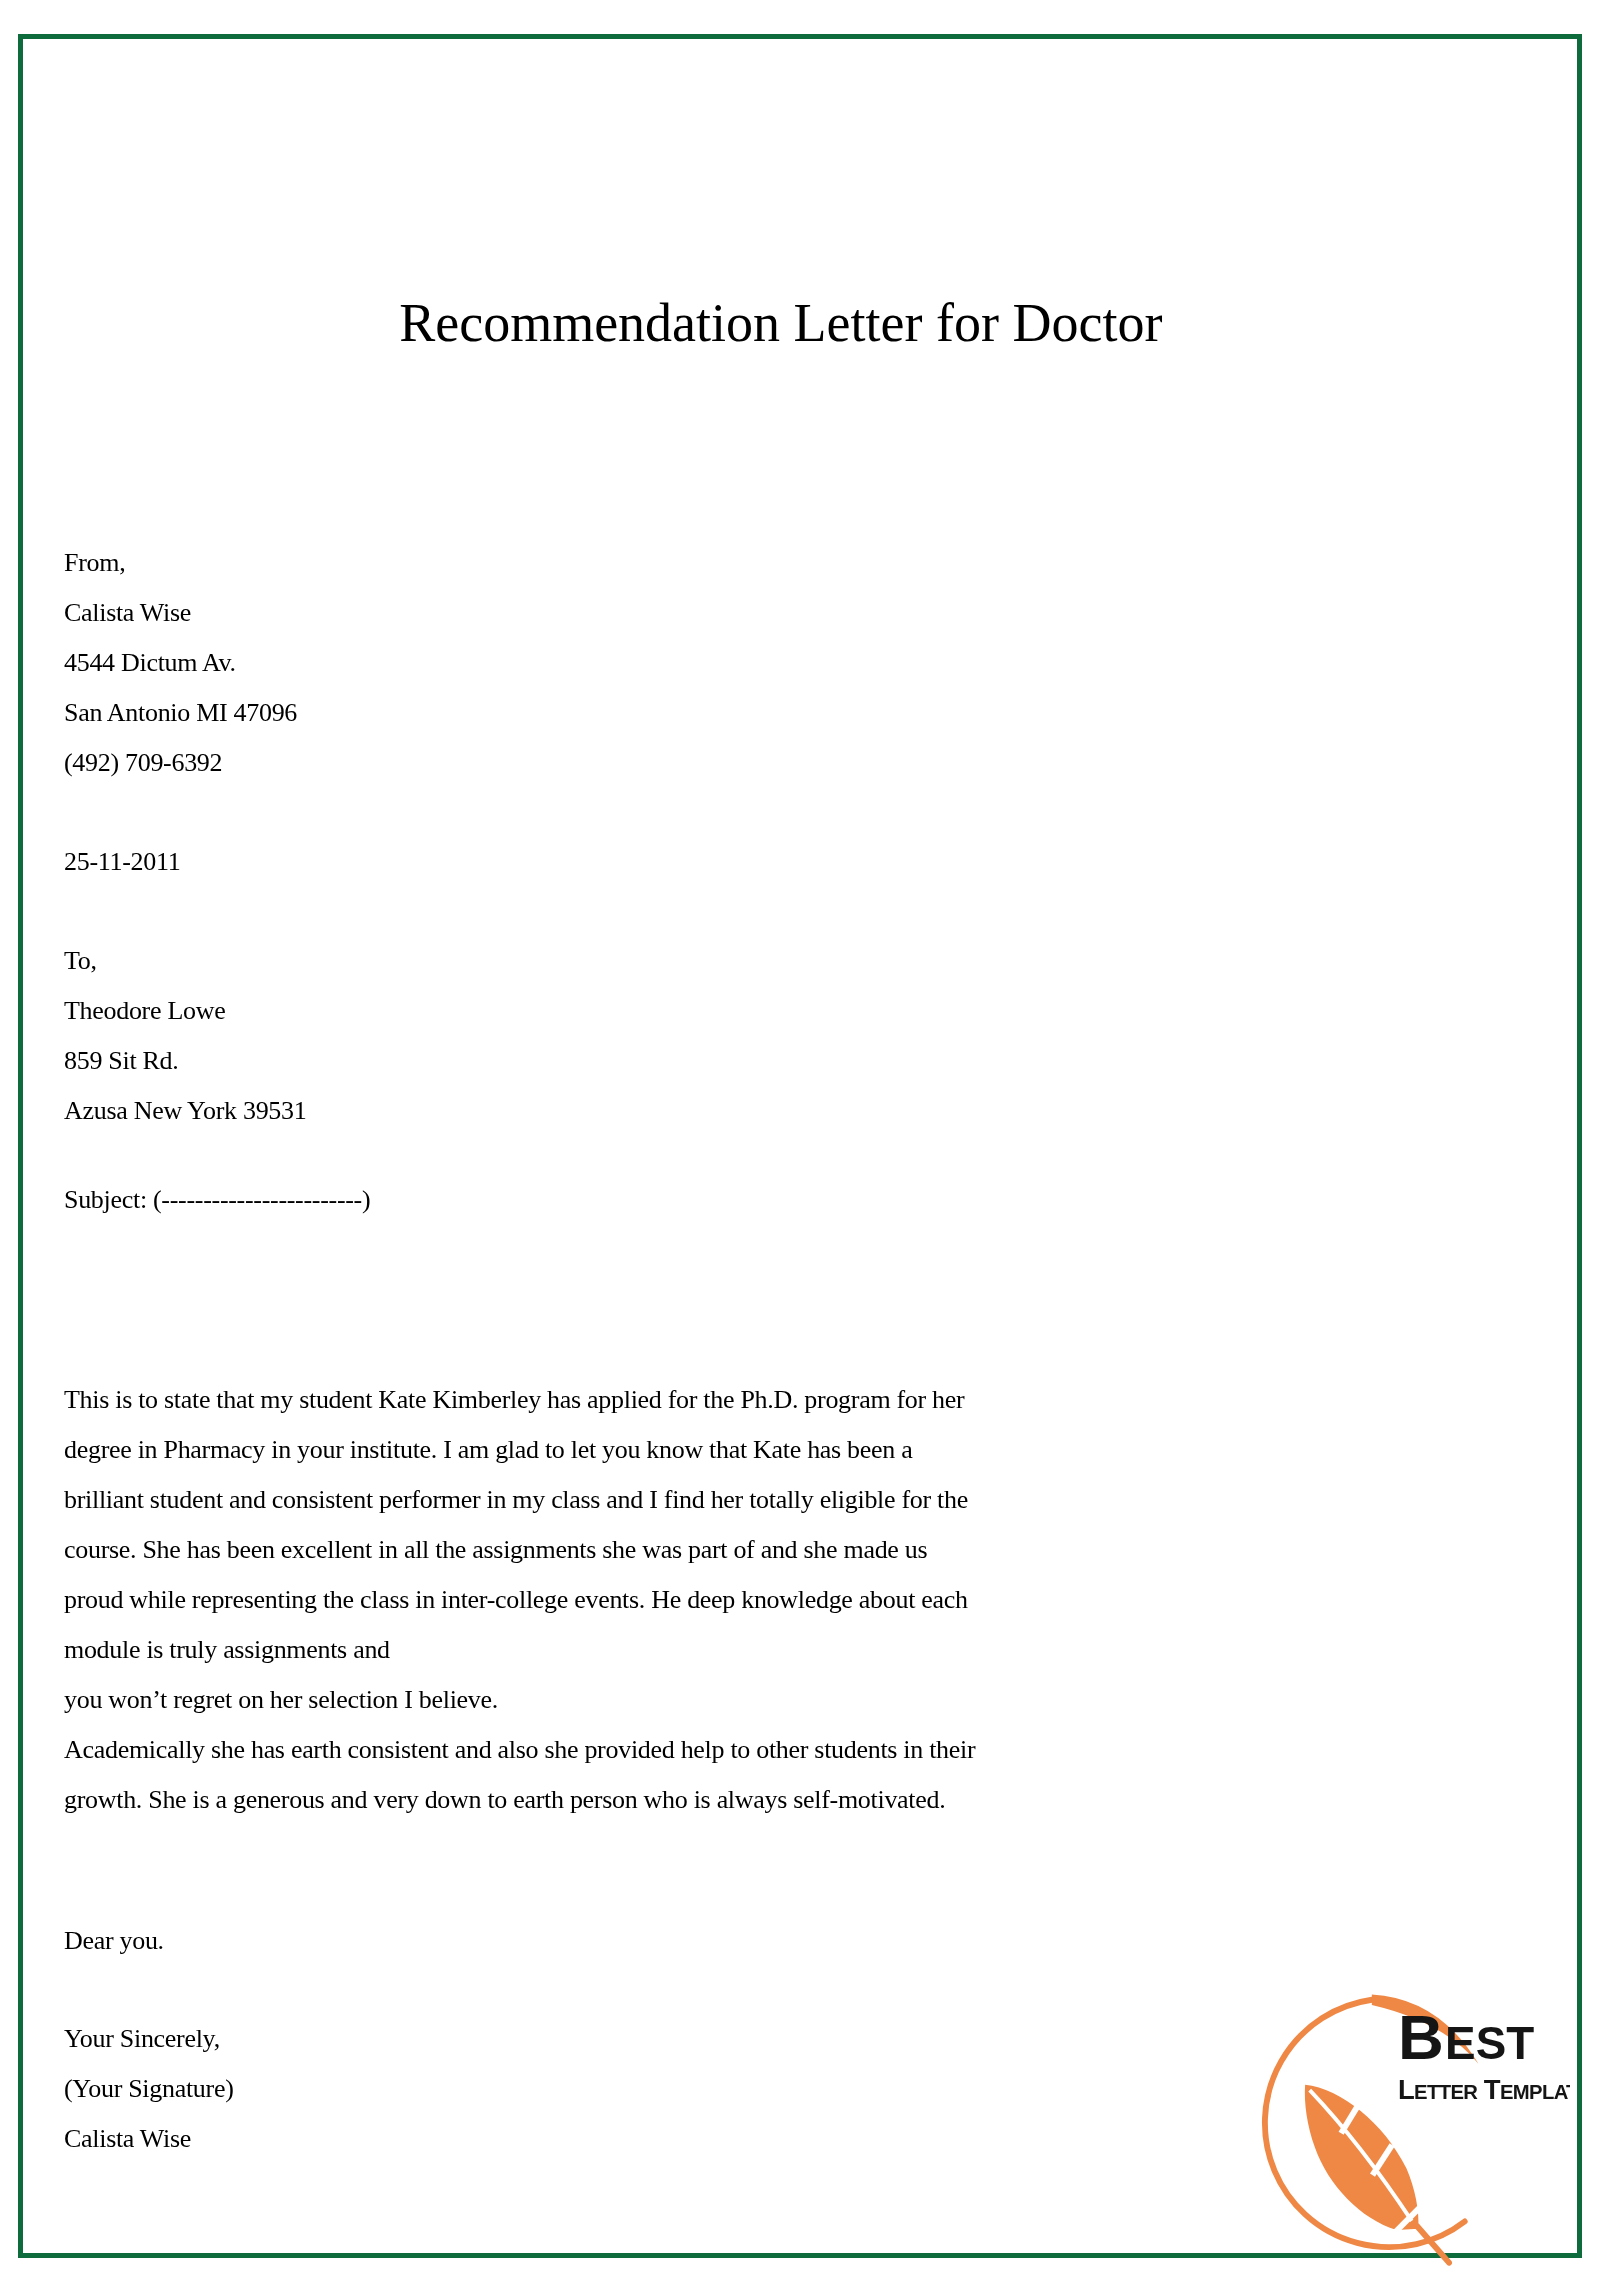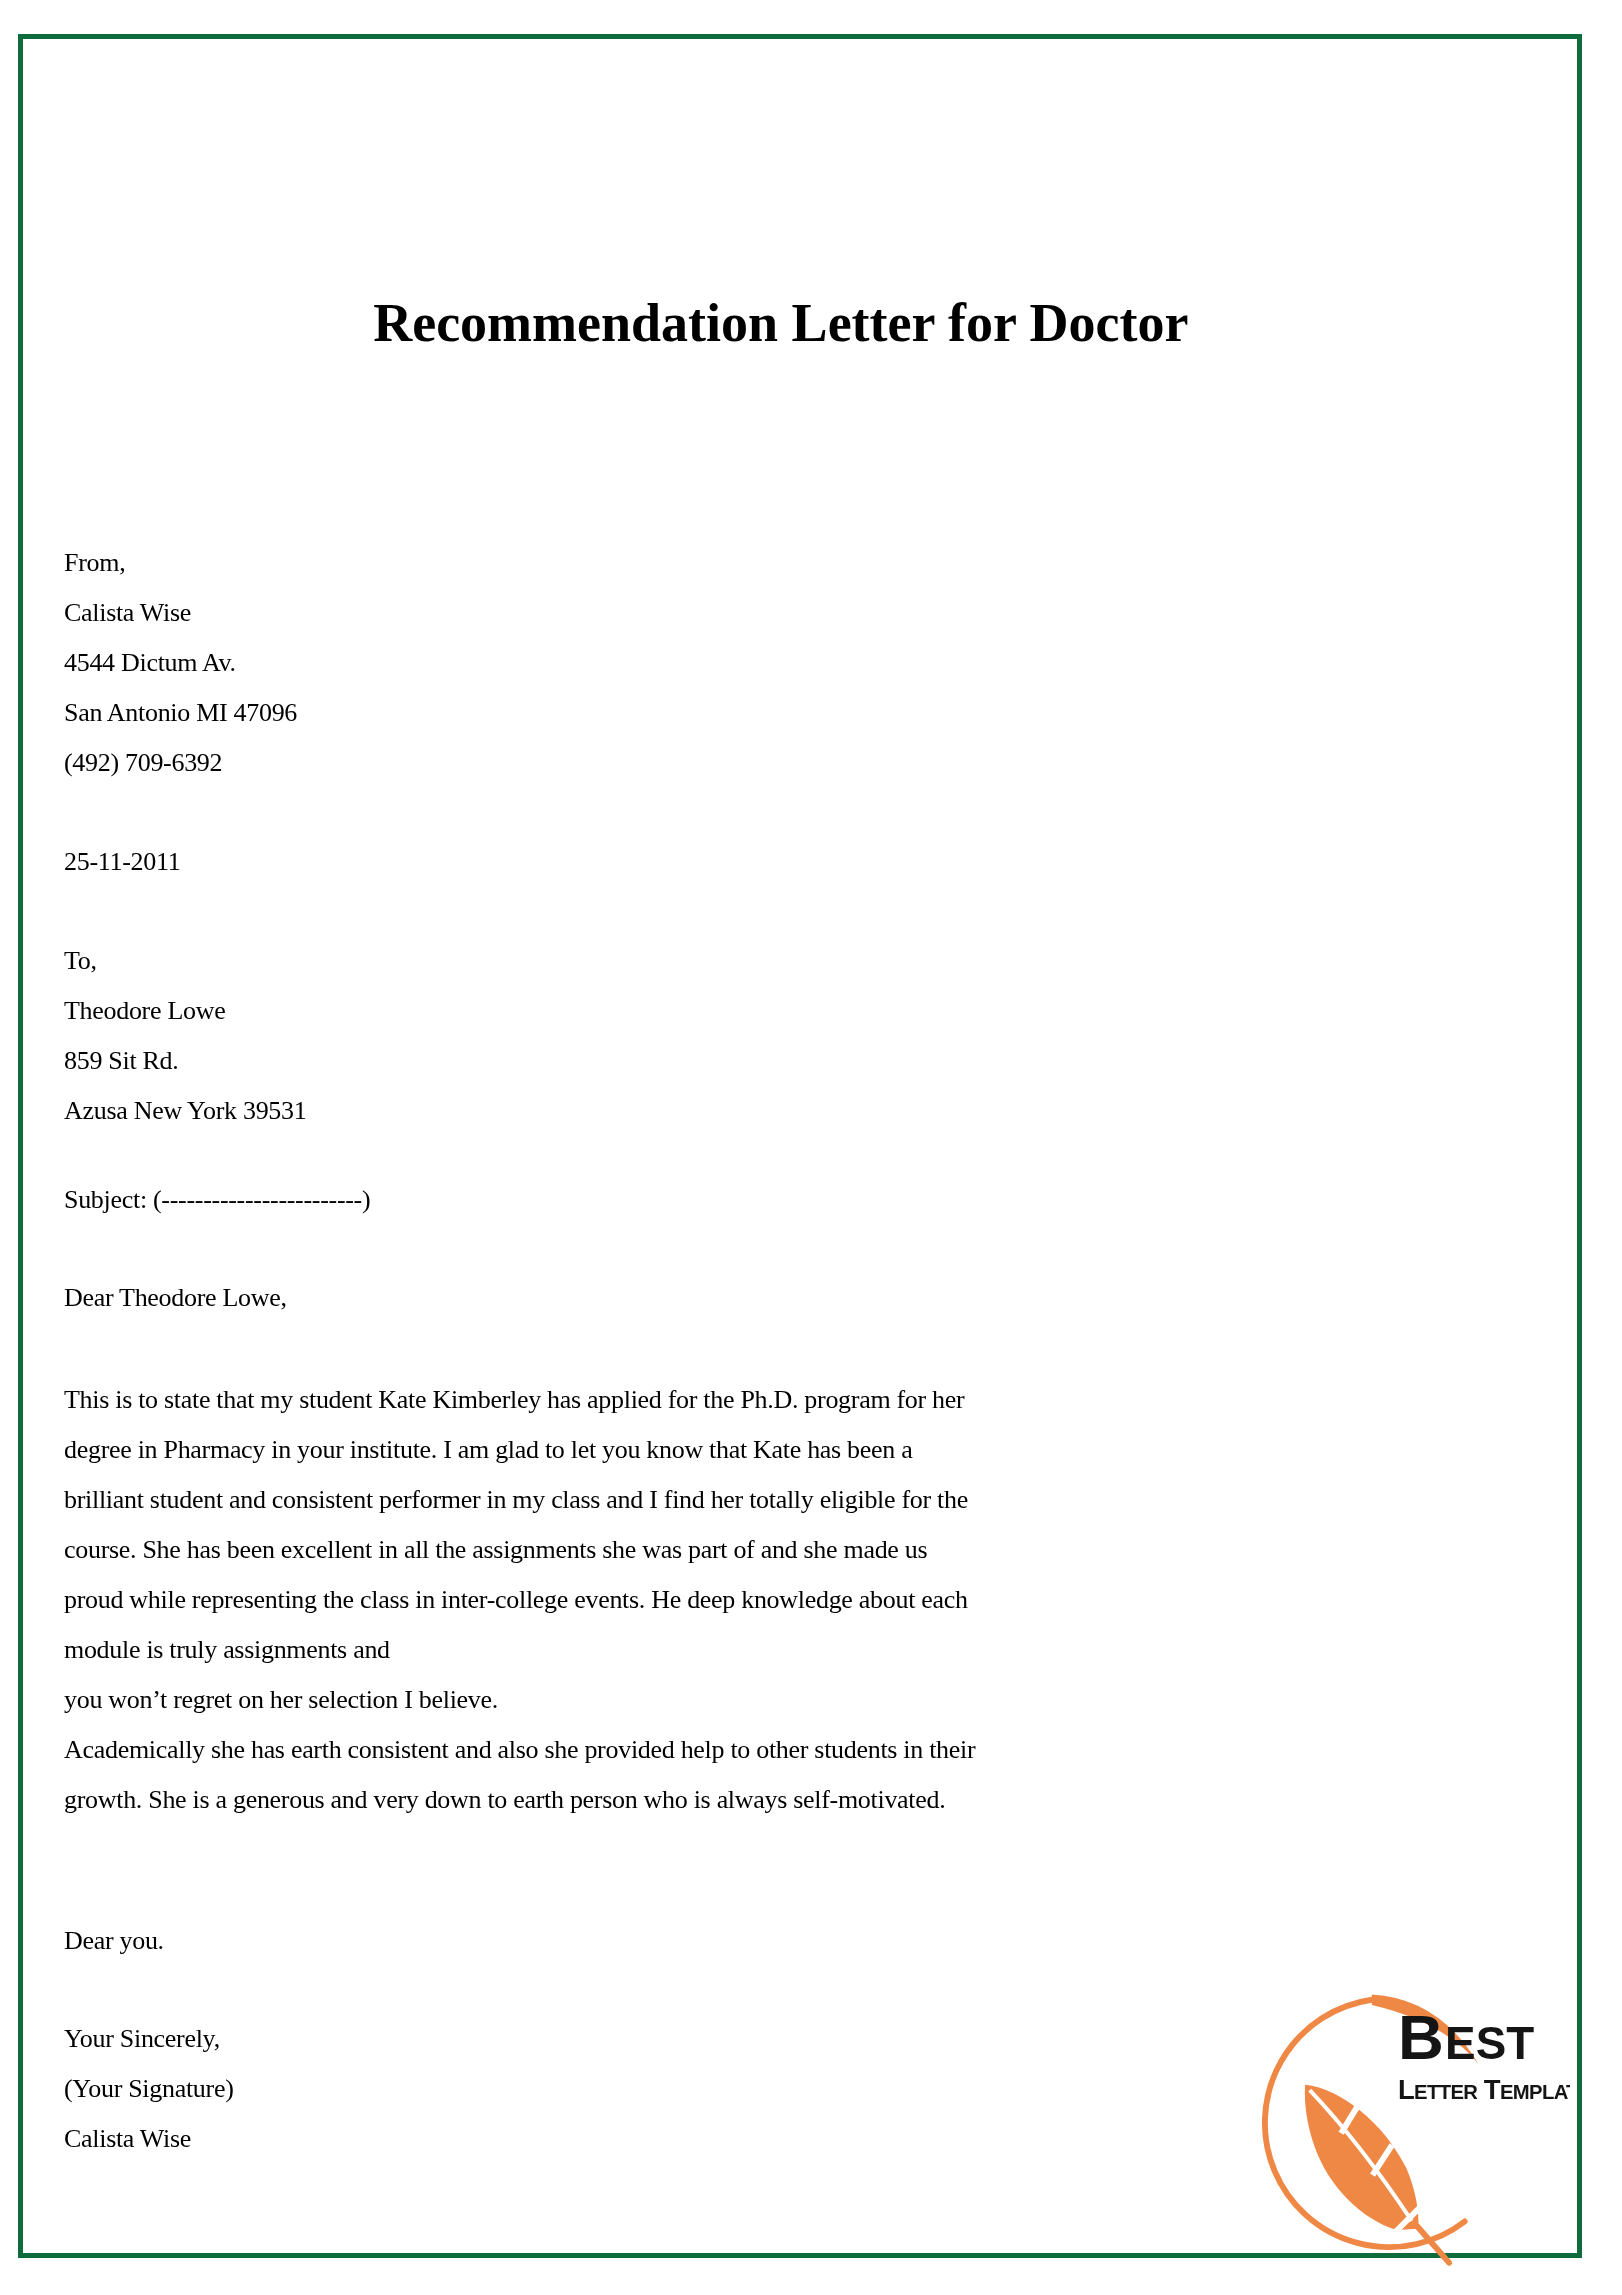--- a/index.html
+++ b/index.html
@@ -22,21 +22,21 @@
     border: 5.9px solid var(--frame-green, #0E6B3B);
   }
   .title {
     position: absolute;
     left: 18.3px;
     top: 287px;
     width: 1525px;
     margin: 0;
     text-align: center;
     font-size: 54px;
-    font-weight: bold;
+    font-weight: normal;
     line-height: 72px;
     white-space: nowrap;
   }
   .tblock {
     position: absolute;
     left: 64px;
     font-size: 26px;
     line-height: 50px;
     letter-spacing: -0.3px;
     white-space: nowrap;
@@ -80,21 +80,20 @@
 
   <div class="tblock to-block">
     <div>To,</div>
     <div>Theodore Lowe</div>
     <div>859 Sit Rd.</div>
     <div>Azusa New York 39531</div>
   </div>
 
   <div class="tblock subject-line">Subject: (------------------------)</div>
 
-  <div class="tblock salutation">Dear Theodore Lowe,</div>
 
   <div class="tblock body-block">
     <div>This is to state that my student Kate Kimberley has applied for the Ph.D. program for her</div>
     <div>degree in Pharmacy in your institute. I am glad to let you know that Kate has been a</div>
     <div>brilliant student and consistent performer in my class and I find her totally eligible for the</div>
     <div>course. She has been excellent in all the assignments she was part of and she made us</div>
     <div>proud while representing the class in inter-college events. He deep knowledge about each</div>
     <div>module is truly assignments and</div>
     <div>you won’t regret on her selection I believe.</div>
     <div>Academically she has earth consistent and also she provided help to other students in their</div>

